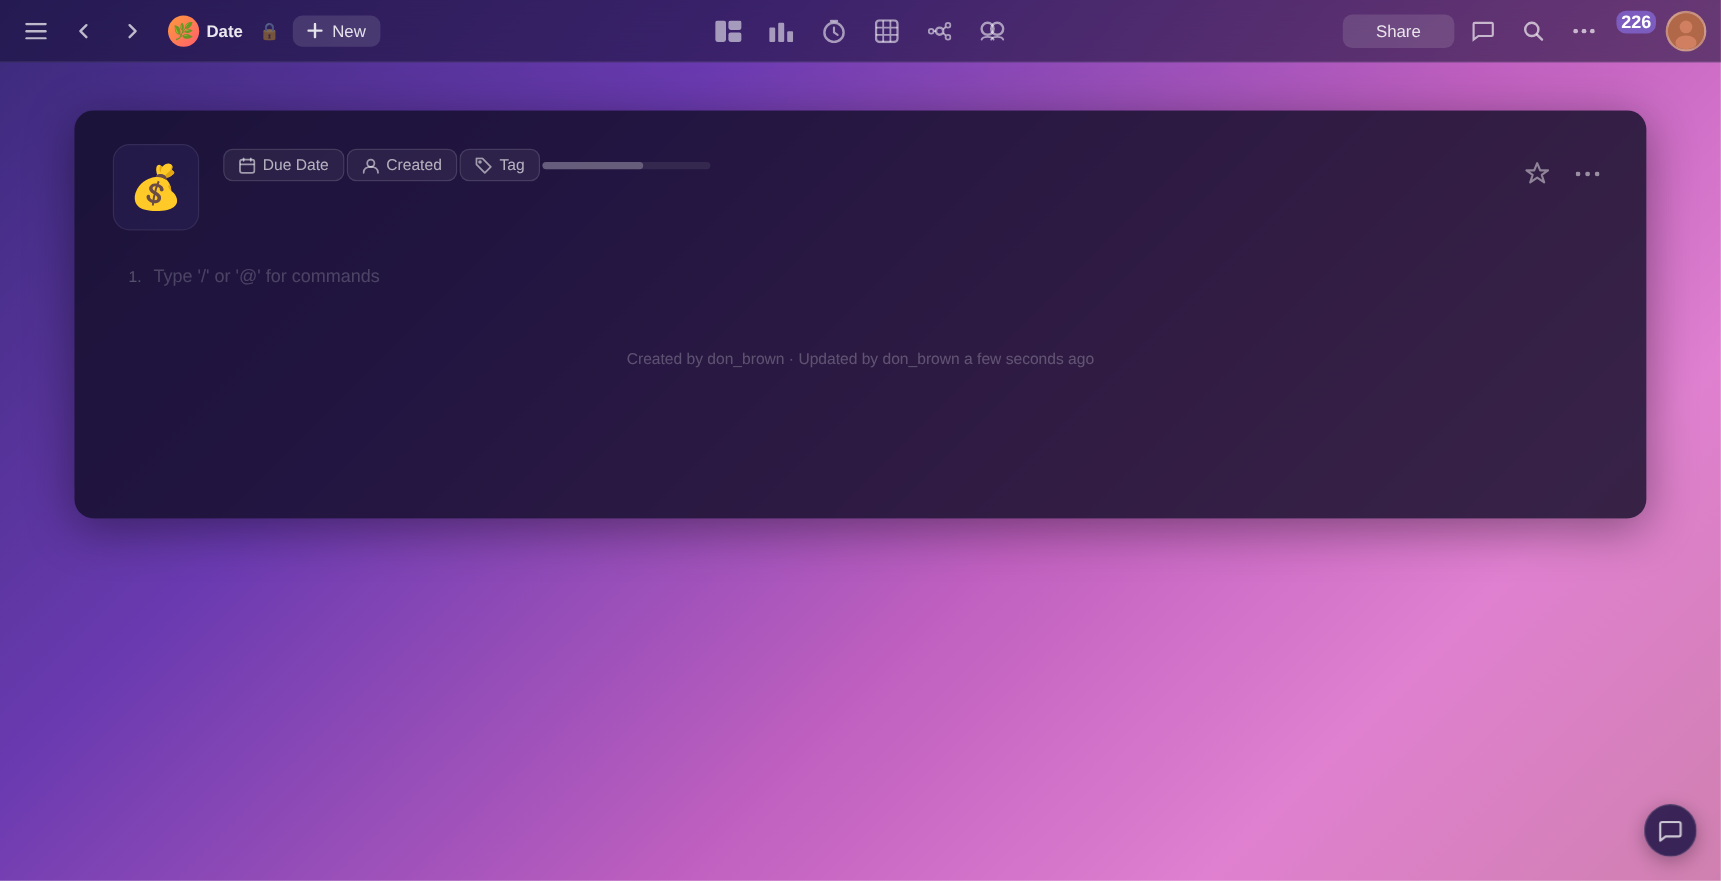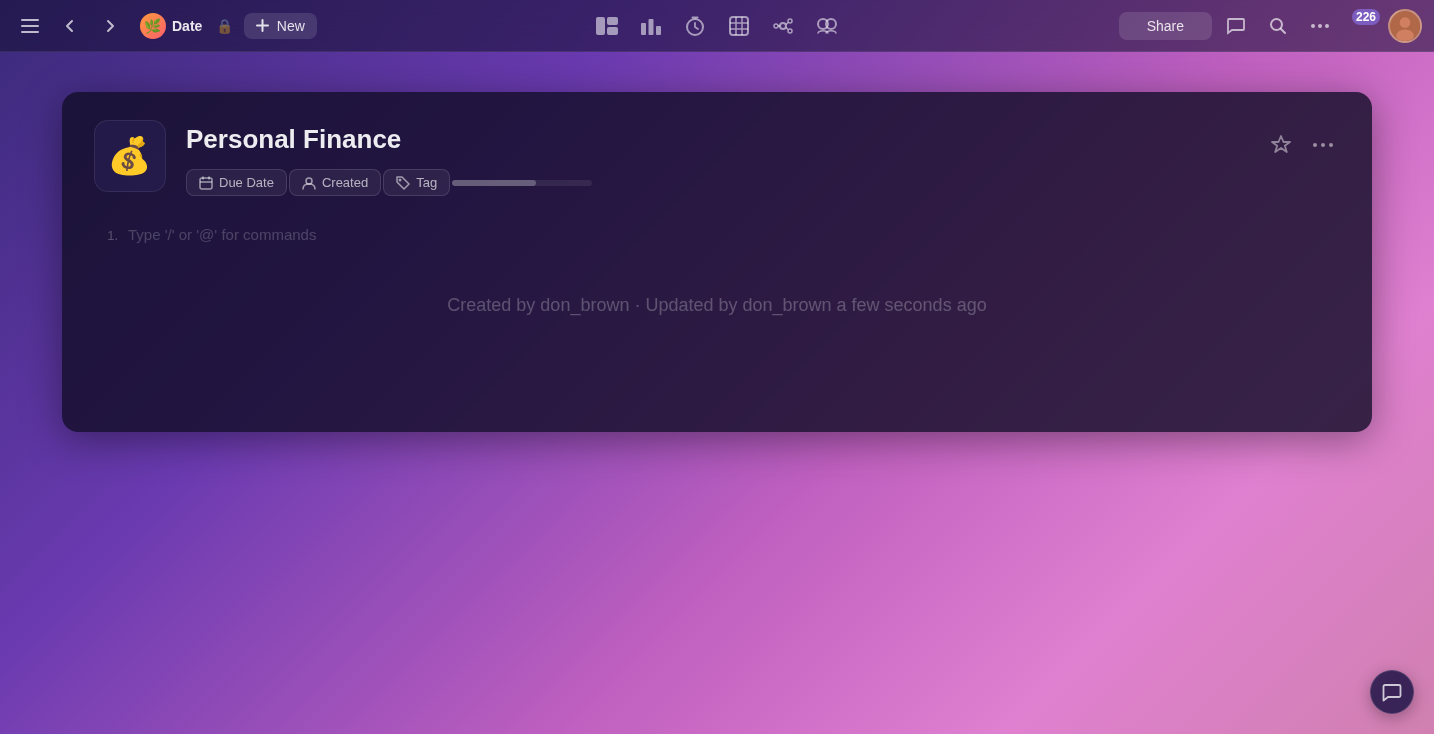--- a/index.html
+++ b/index.html
@@ -142,21 +142,21 @@
       justify-content: center;
       font-size: 19px;
     }
 
     .notification-badge {
       position: absolute;
       top: 2px;
       right: 2px;
       background: #7c5cbf;
       color: white;
-      font-size: 12px;
+      font-size: 15px;
       font-weight: 700;
       padding: 1px 4px;
       border-radius: 8px;
       min-width: 16px;
       text-align: center;
     }
 
     .user-avatar {
       width: 34px;
       height: 34px;
@@ -312,21 +312,21 @@
       font-size: 15px;
       font-style: normal;
       text-align: right;
     }
 
     
     .doc-footer {
       margin-top: 40px;
       text-align: center;
       color: rgba(255,255,255,0.25);
-      font-size: 18px;
+      font-size: 13px;
     }
 
     
     .chat-bubble {
       position: fixed;
       bottom: 20px;
       right: 20px;
       width: 44px;
       height: 44px;
       border-radius: 50%;
@@ -464,21 +464,20 @@
   </div>
 </nav>
 
 <main class="main-content">
   <div class="doc-card">
     <div class="doc-header">
       <div class="doc-icon-box">
         <span>💰</span>
       </div>
       <div class="doc-title-area">
-        <div class="doc-title">Personal Finance</div>
         <div class="doc-actions">
           <button class="doc-action-btn">
             <svg width="14" height="14" viewBox="0 0 14 14" fill="none">
               <rect x="1" y="2" width="12" height="11" rx="2" stroke="rgba(255,255,255,0.55)" stroke-width="1.5"></rect>
               <path d="M1 6H13" stroke="rgba(255,255,255,0.55)" stroke-width="1.5"></path>
               <path d="M4 1V3M10 1V3" stroke="rgba(255,255,255,0.55)" stroke-width="1.5" stroke-linecap="round"></path>
             </svg>
             <span>Due Date</span>
           </button>
           <button class="doc-action-btn">

